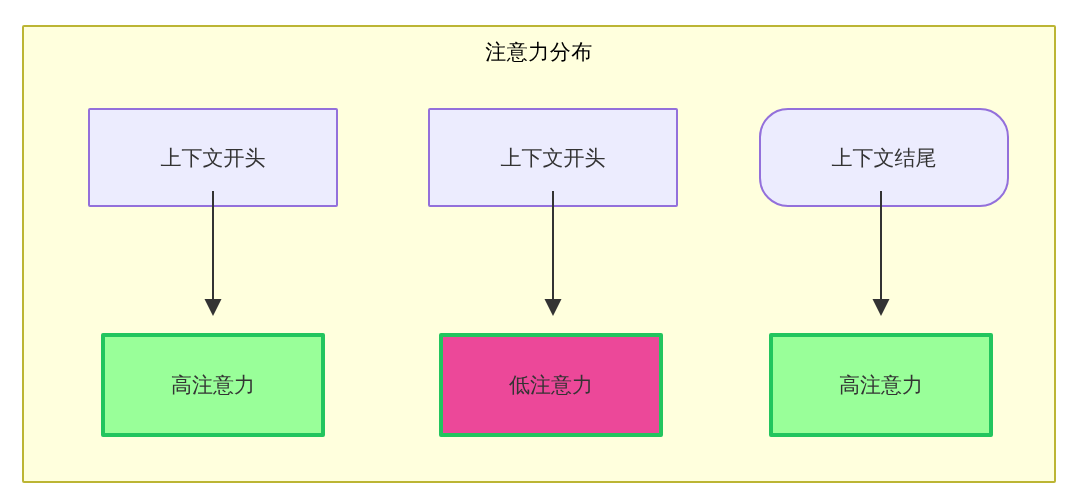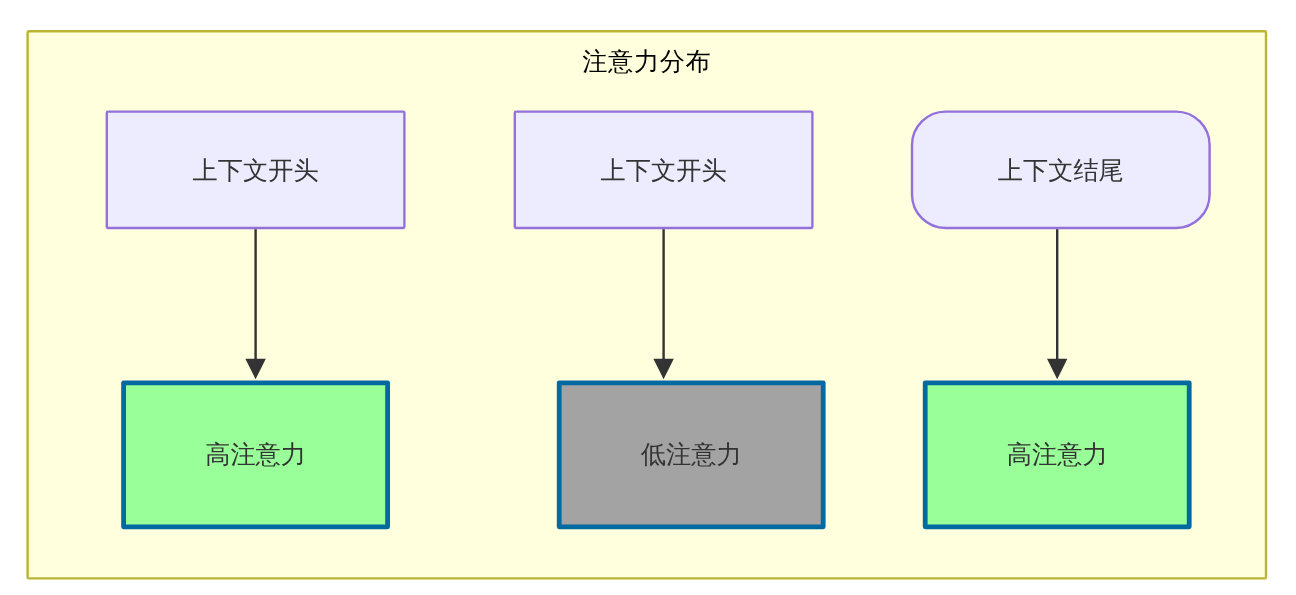--- a/index.html
+++ b/index.html
@@ -49,45 +49,46 @@
 
   
   .node {
     position: absolute;
     box-sizing: border-box;
     display: flex;
     align-items: center;
     justify-content: center;
     color: #333333;
     white-space: nowrap;
+    margin-top: 16px;
   }
 
   .node-top {
     width: 250px;
     height: 99px;
     top: 92px;
     background: #ececfe;
     border: 2px solid #9370db;
     border-radius: 2px;
     font-size: 21px;
   }
   .node-top.col-1 { left: 88px; }
   .node-top.col-2 { left: 428px; }
   .node-top.col-3 { left: 759px; border-radius: 29px; }
 
   .node-bottom {
     width: 224px;
-    height: 124px;
+    height: 104px;
     top: 317px;
-    border: 4px solid #0369a1;
+    border: 4px solid #22c55e;
     border-radius: 2px;
     font-size: 21px;
   }
   .node-bottom.col-1 { left: 101px; background: #99ff99; }
-  .node-bottom.col-2 { left: 464px; background: #a3a3a3; }
+  .node-bottom.col-2 { left: 439px; background: #ec4899; }
   .node-bottom.col-3 { left: 769px; background: #99ff99; }
 
   
   #edge-layer {
     position: absolute;
     left: 0;
     top: 0;
     width: 1080px;
     height: 496px;
     pointer-events: none;

